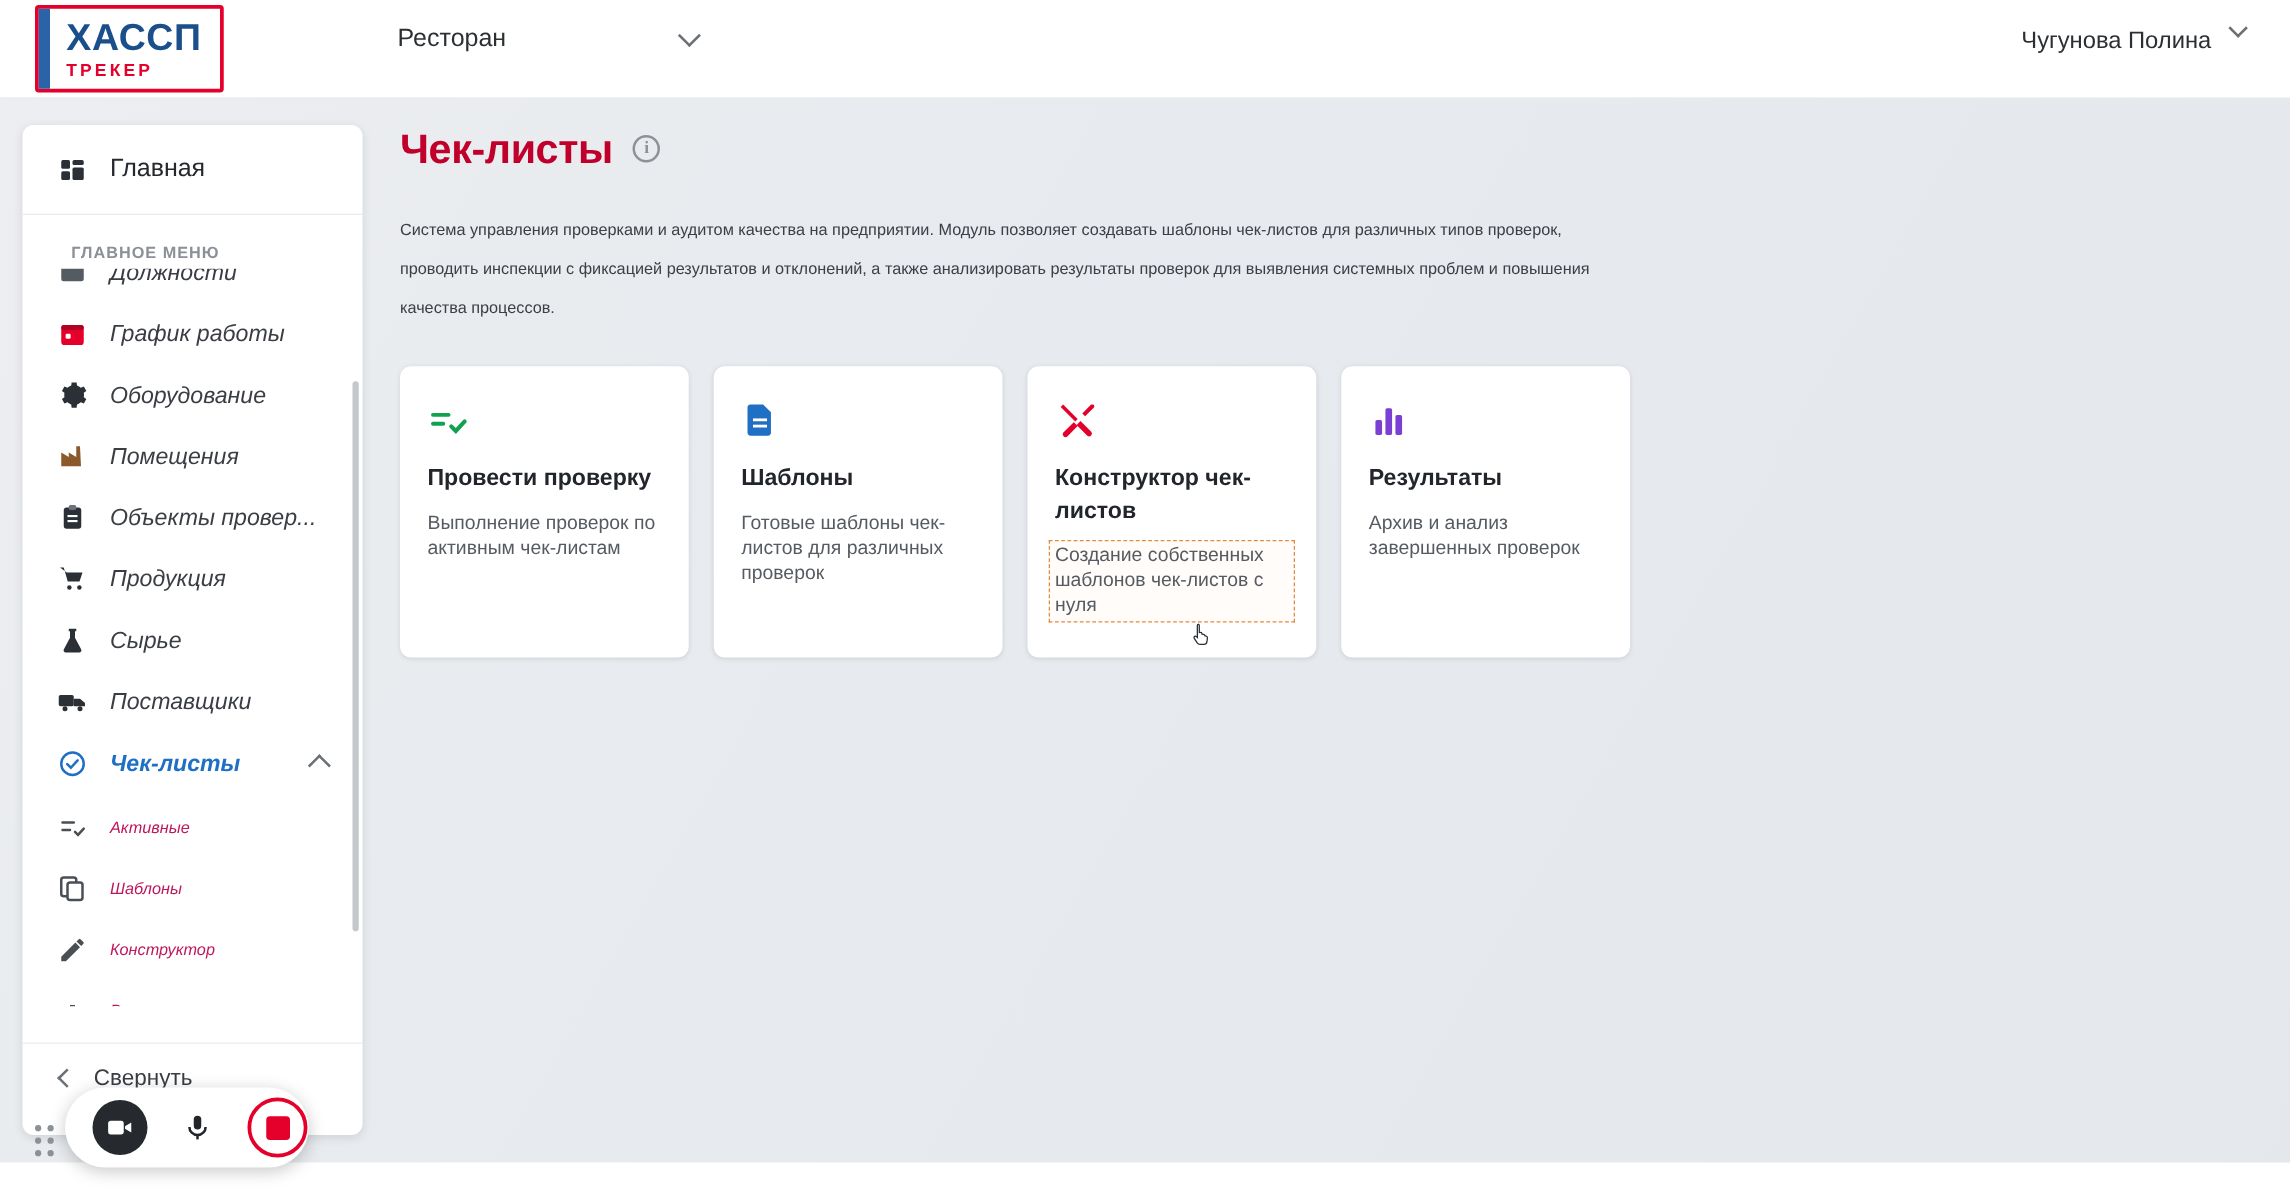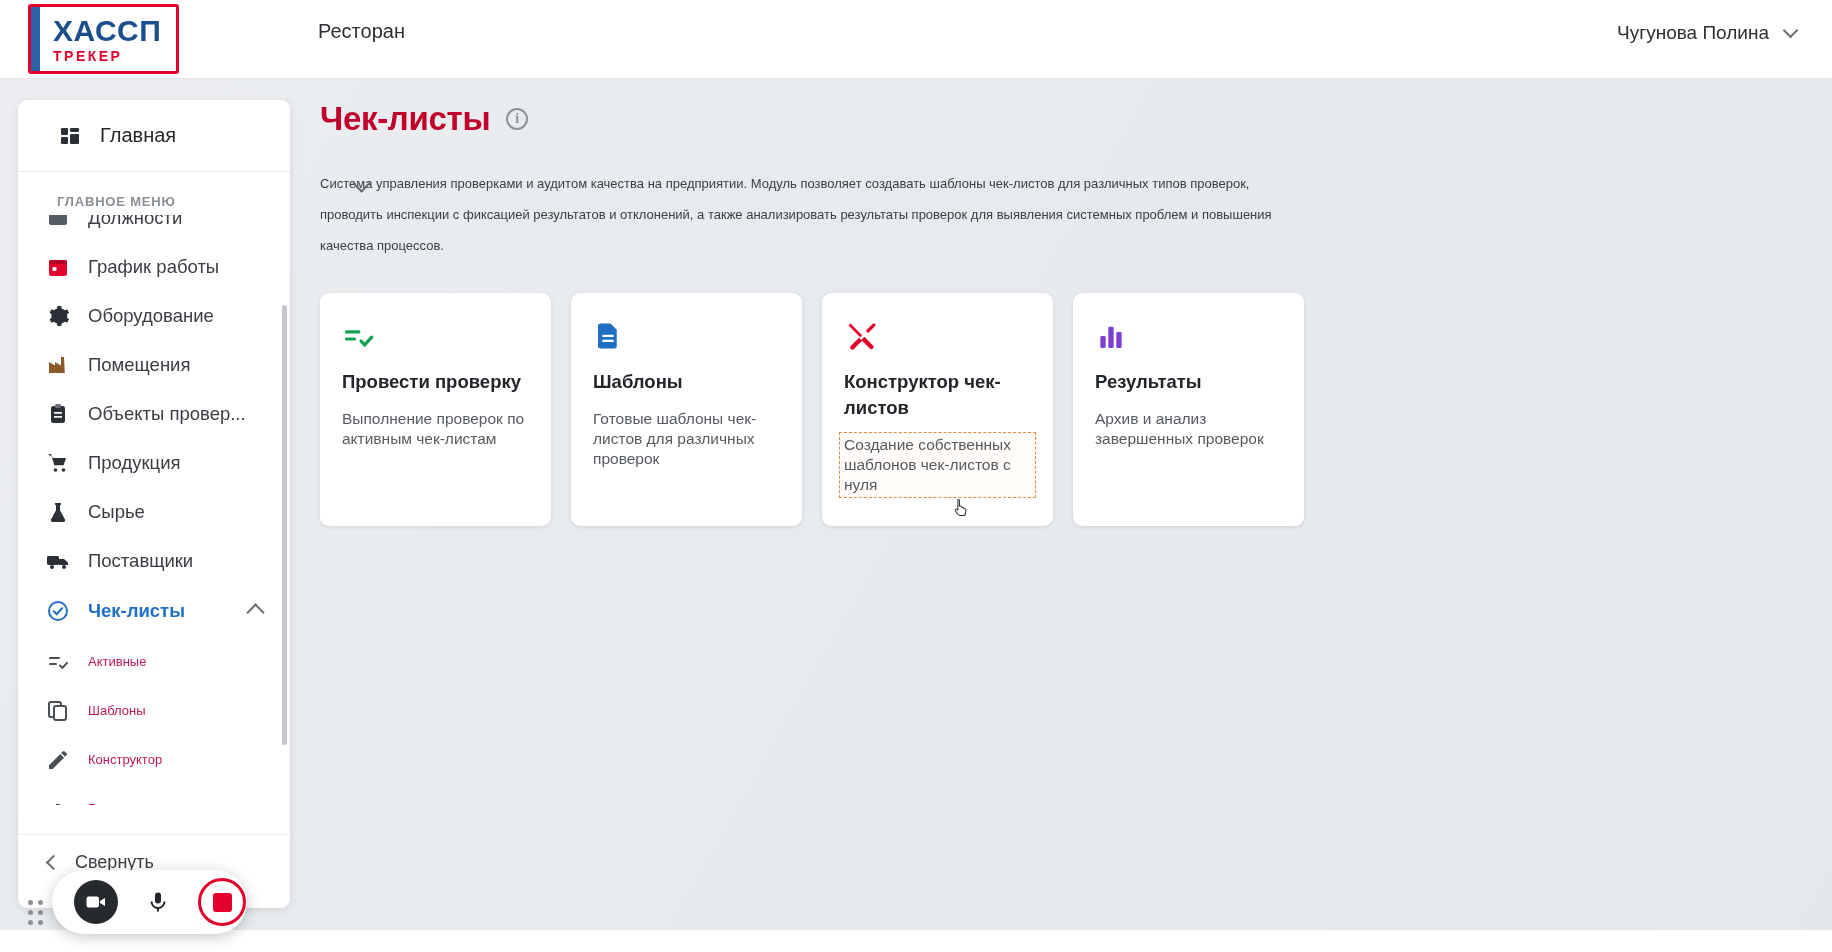--- a/index.html
+++ b/index.html
@@ -66,41 +66,39 @@
     margin-top: 3px;
   }
   .org-select {
     position: absolute;
     left: 318px;
     top: 20px;
     display: flex;
     align-items: center;
     gap: 140px;
     cursor: pointer;
-    flex-direction: column;
   }
   .org-name {
     font-size: 20px;
     color: #2c2f33;
   }
   .chev {
     display: inline-block;
     width: 13px; height: 13px;
     border-right: 2px solid #6b7076;
     border-bottom: 2px solid #6b7076;
     transform: rotate(45deg);
     margin-top: -6px;
   }
   .chev.up { transform: rotate(-135deg); margin-top: 3px; }
   .user-menu {
     position: absolute;
     right: 36px;
     top: 22px;
     display: flex;
-    align-items: center;
     gap: 16px;
     cursor: pointer;
   }
   .user-name {
     font-size: 19px;
     color: #2c2f33;
   }
   .chev-sm {
     display: inline-block;
     width: 11px; height: 11px;
@@ -120,39 +118,40 @@
     background: #ffffff;
     border-radius: 9px;
     box-shadow: 0 2px 8px rgba(0,0,0,0.10);
     overflow: hidden;
   }
   .side-home {
     height: 72px;
     display: flex;
     align-items: center;
     gap: 18px;
-    padding: 0 40px;
+    padding: 0 28px;
     border-bottom: 1px solid #e9ebed;
     cursor: pointer;
   }
   .side-home .lbl {
     font-size: 20px;
     color: #25282c;
   }
   .side-section-title {
     padding: 22px 28px 6px 39px;
     font-size: 13px;
     letter-spacing: 0.8px;
     color: #8b9096;
     font-weight: 600;
   }
   .scroll-area {
     position: relative;
     height: 590px;
     overflow: hidden;
+    font-style: italic;
   }
   .scroll-inner {
     position: relative;
     margin-top: -22px;
   }
   .side-item {
     display: flex;
     align-items: center;
     gap: 18px;
     height: 49px;

